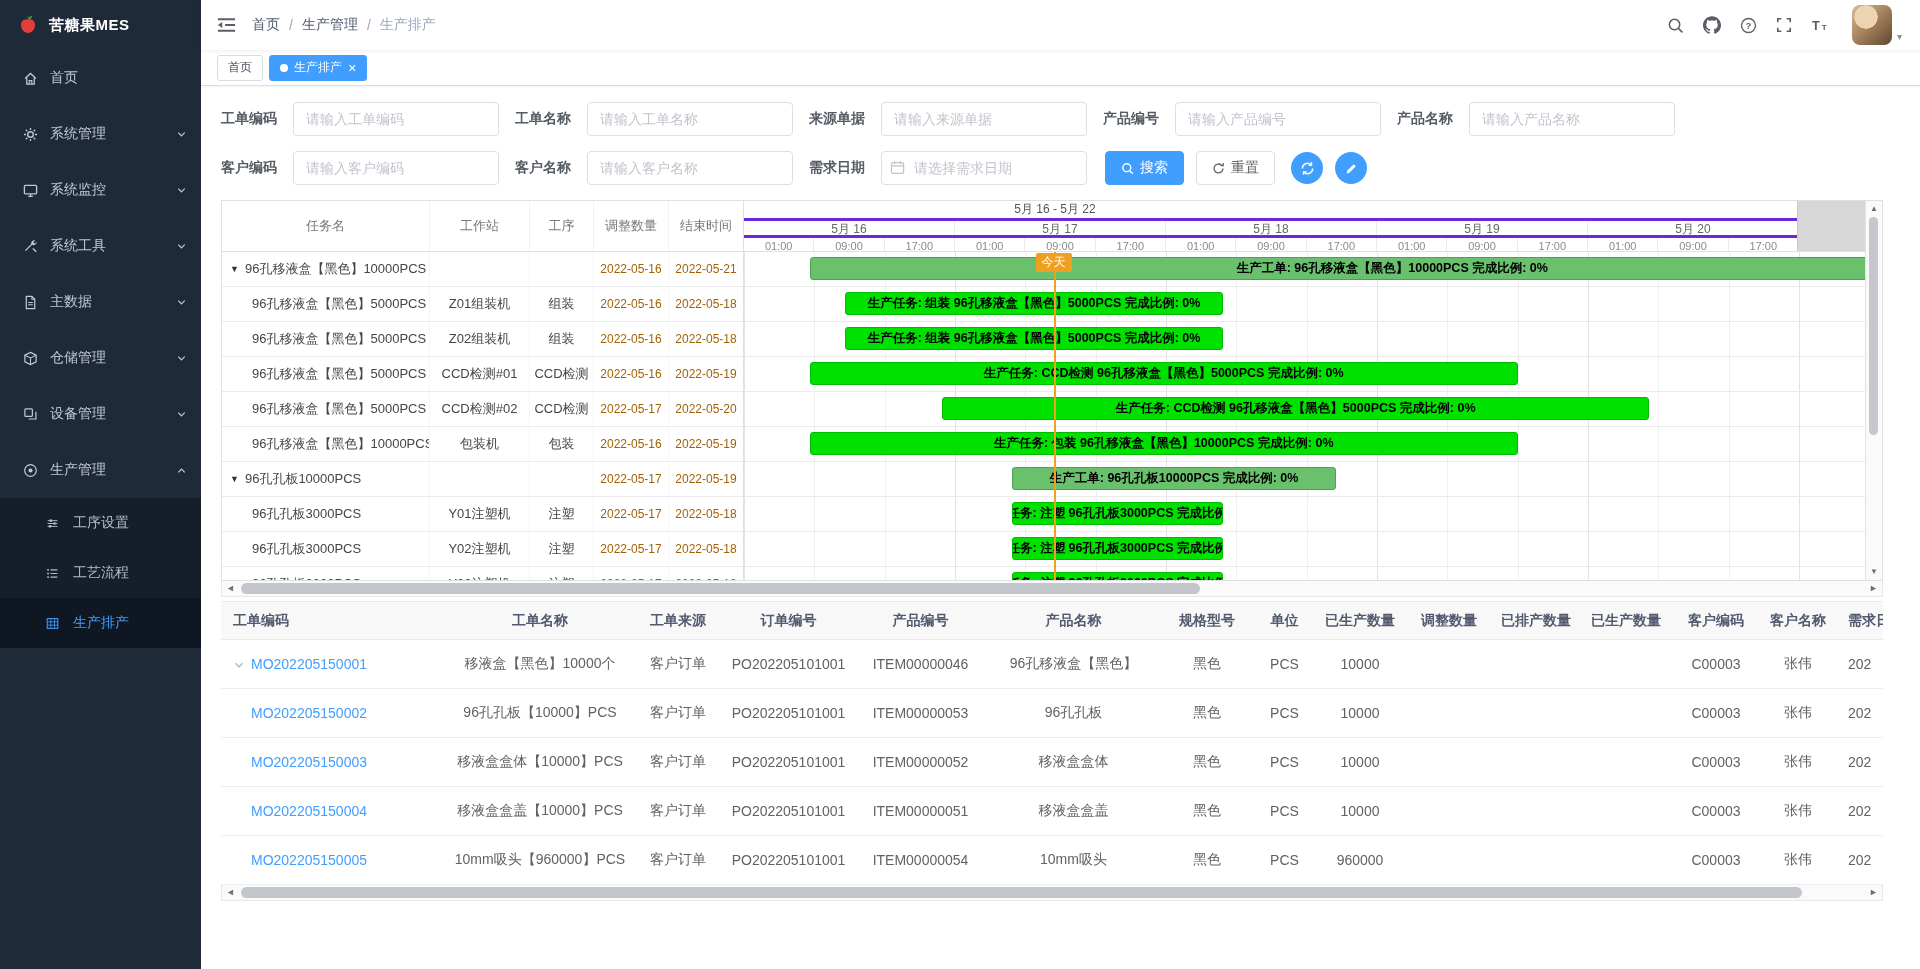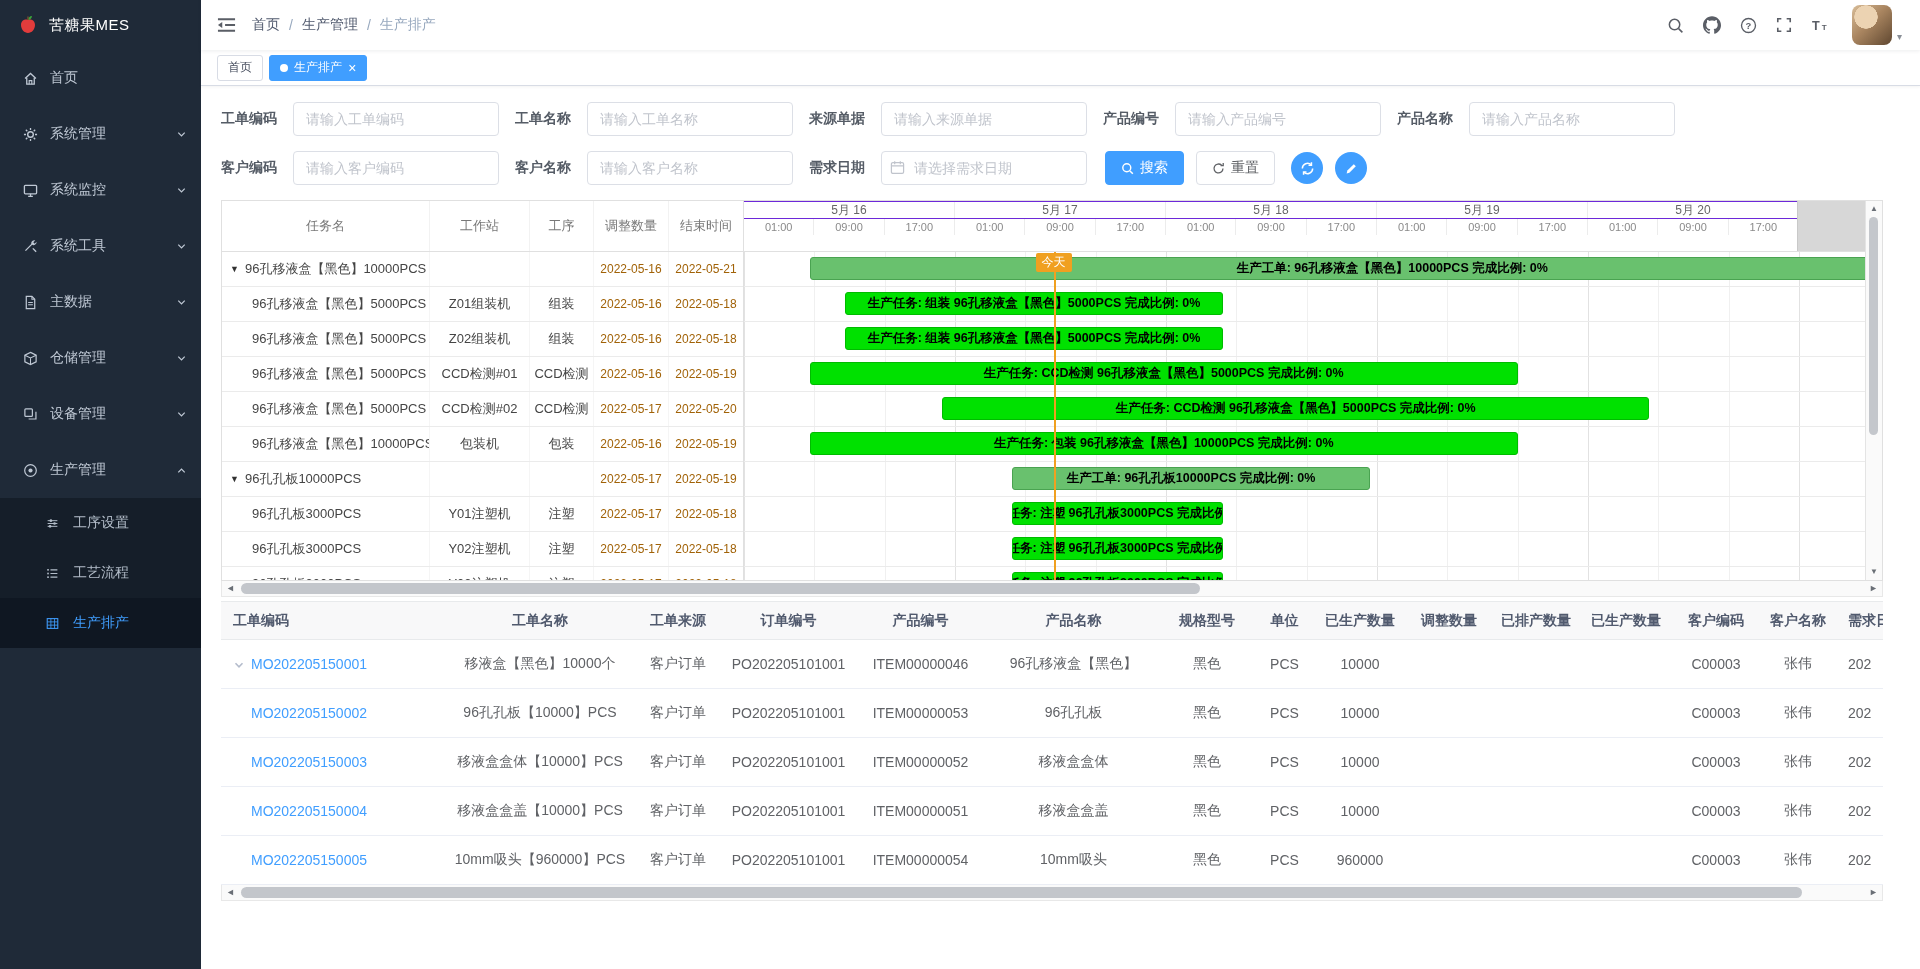--- a/index.html
+++ b/index.html
@@ -3,21 +3,21 @@
 <meta charset="utf-8">
 <style>
   *{box-sizing:border-box}
   html,body{margin:0;padding:0;width:1920px;height:969px;overflow:hidden;background:#fff;
     font-family:"Liberation Sans","DejaVu Sans",sans-serif;}
   .app{display:flex;width:1920px;height:969px}
 
   
   .sidebar{width:201px;flex-shrink:0;background:#1f2a38;height:100%;overflow:hidden}
   .logo{height:50px;display:flex;align-items:center;gap:9px;padding-left:16px;cursor:pointer}
-  .logo-title{color:#fff;font-size:15px;font-weight:400;letter-spacing:.5px}
+  .logo-title{color:#fff;font-size:15px;font-weight:700;letter-spacing:.5px}
   .nav-item{height:56px;display:flex;align-items:center;padding:0 14px 0 20px;font-size:14px;
     color:#bfc8d4;position:relative;cursor:pointer;white-space:nowrap}
   .nav-ic{width:20px;margin-right:10px;display:inline-flex;justify-content:center;align-items:center}
   .nav-ic svg{width:15px;height:15px}
   .nav-chev{position:absolute;right:14px;display:inline-flex}
   .nav-chev svg{width:11px;height:11px}
   .nav-chev.open svg{transform:rotate(180deg)}
   .submenu{background:#151e29}
   .sub-item{height:50px;display:flex;align-items:center;padding-left:46px;font-size:14px;color:#b3bdc9;cursor:pointer;white-space:nowrap}
   .sub-ic{width:18px;margin-right:9px;display:inline-flex}
@@ -80,21 +80,21 @@
   .g-row{height:35px;display:flex;align-items:center;border-bottom:1px solid #ebebeb;cursor:pointer}
   .g-cell{height:100%;display:flex;align-items:center;flex-shrink:0;overflow:hidden;white-space:nowrap;
     font-size:13px;color:#454545;border-right:1px solid #f5f5f5}
   .g-cell.c{justify-content:center}
   .g-cell.sm{font-size:12px;color:#a16207}
   .g-caret{font-size:9px;color:#333;margin:0 6px 0 8px;cursor:pointer}
   .g-indent{width:30px;flex-shrink:0}
   .g-chart{flex:1;position:relative;overflow:hidden;min-width:0}
   .g-ch-header{height:51px;position:relative;border-bottom:1px solid #e0e0e0;overflow:hidden}
   .g-hrow{height:17px;position:relative}
-  .g-hrow2,.g-hrow3{border-top:1px solid #6d28d9}
+  .g-hrow2,.g-hrow3{border-top:3px solid #6d28d9}
   .g-range{position:absolute;left:311px;transform:translateX(-50%);font-size:12px;color:#555;
     line-height:17px;white-space:nowrap}
   .g-dcell,.g-hcell{position:absolute;top:0;height:16px;display:flex;align-items:center;
     justify-content:center;border-right:1px solid #ececec;white-space:nowrap}
   .g-dcell{font-size:12px;color:#666}
   .g-hcell{font-size:11px;color:#8a8a8a}
   .g-weekend{position:absolute;top:0;right:0;width:68px;height:51px;background:#d7d7d7;
     border-left:1px solid #c9c9c9;z-index:2}
   .g-ch-body{height:328px;position:relative;overflow:hidden;
     background:repeating-linear-gradient(to right,#e2e2e2 0 1px,transparent 1px 211px),
@@ -570,20 +570,23 @@
      </div>
      <div class="g-cell c" style="width:100px">Y03注塑机</div>
      <div class="g-cell c" style="width:64px">注塑</div>
      <div class="g-cell c sm" style="width:75px">2022-05-17</div>
      <div class="g-cell c sm" style="width:75px">2022-05-18</div>
    </div>
             </div>
         </div>
         <div class="g-chart">
           <div class="g-ch-header">
+            <div class="g-hrow g-hrow1">
+              <div class="g-range">5月 16 - 5月 22</div>
+            </div>
             <div class="g-hrow g-hrow2" id="gDays">
                 <span class="g-dcell" style="left:0px;width:211px">5月 16</span>
                 <span class="g-dcell" style="left:211px;width:211px">5月 17</span>
                 <span class="g-dcell" style="left:422px;width:211px">5月 18</span>
                 <span class="g-dcell" style="left:633px;width:211px">5月 19</span>
                 <span class="g-dcell" style="left:844px;width:211px">5月 20</span>
               </div>
             <div class="g-hrow g-hrow3" id="gHours">
                 <span class="g-hcell" style="left:0.00px;width:70.33px">01:00</span>
                 <span class="g-hcell" style="left:70.33px;width:70.33px">09:00</span>
@@ -616,21 +619,21 @@
               <div class="g-ch-row">
       <div class="g-bar task" style="left:65.9px;width:707.7px">生产任务: CCD检测 96孔移液盒【黑色】5000PCS 完成比例: 0%</div>
     </div>
               <div class="g-ch-row">
       <div class="g-bar task" style="left:197.8px;width:707.7px">生产任务: CCD检测 96孔移液盒【黑色】5000PCS 完成比例: 0%</div>
     </div>
               <div class="g-ch-row">
       <div class="g-bar task" style="left:65.9px;width:707.7px">生产任务: 包装 96孔移液盒【黑色】10000PCS 完成比例: 0%</div>
     </div>
               <div class="g-ch-row">
-      <div class="g-bar project" style="left:268.1px;width:358px">生产工单: 96孔孔板10000PCS 完成比例: 0%</div>
+      <div class="g-bar project" style="left:268.1px;width:324px">生产工单: 96孔孔板10000PCS 完成比例: 0%</div>
     </div>
               <div class="g-ch-row">
       <div class="g-bar task" style="left:268.1px;width:211.0px">生产任务: 注塑 96孔孔板3000PCS 完成比例: 0%</div>
     </div>
               <div class="g-ch-row">
       <div class="g-bar task" style="left:268.1px;width:211.0px">生产任务: 注塑 96孔孔板3000PCS 完成比例: 0%</div>
     </div>
               <div class="g-ch-row">
       <div class="g-bar task" style="left:268.1px;width:211.0px">生产任务: 注塑 96孔孔板3000PCS 完成比例: 0%</div>
     </div>

